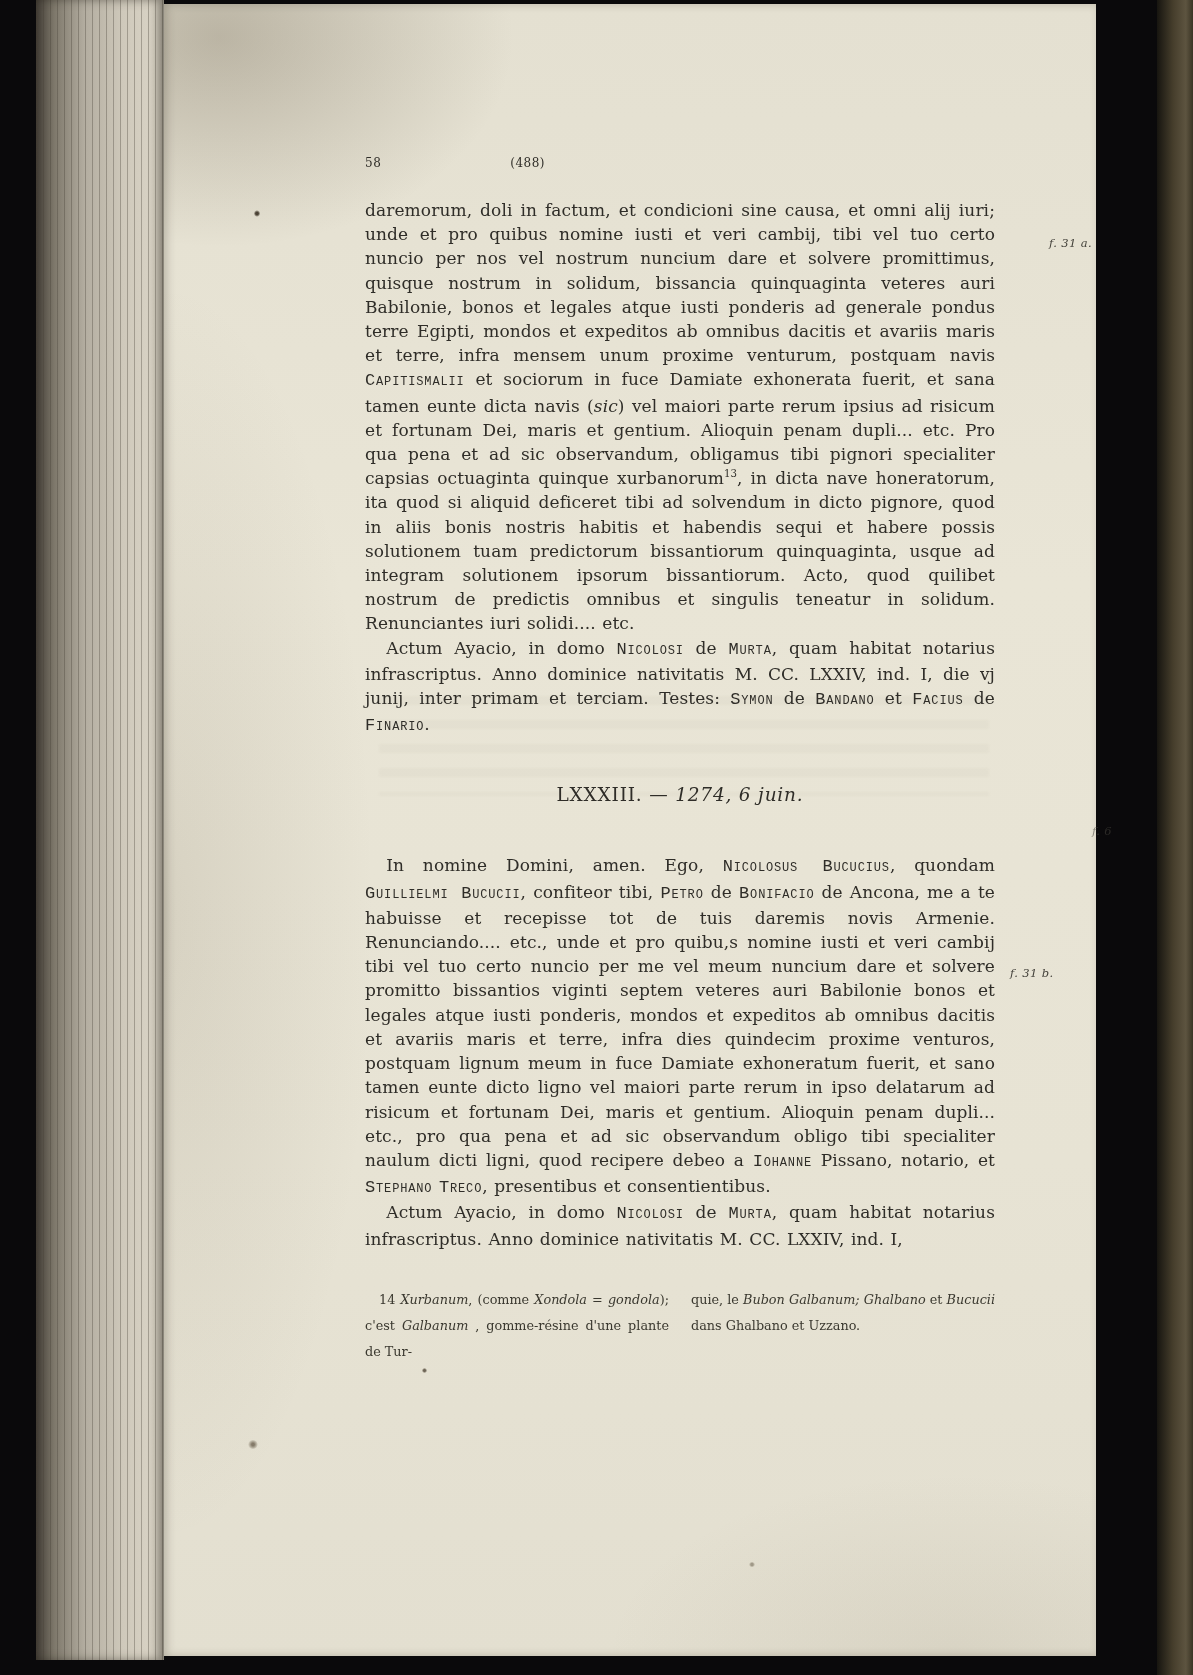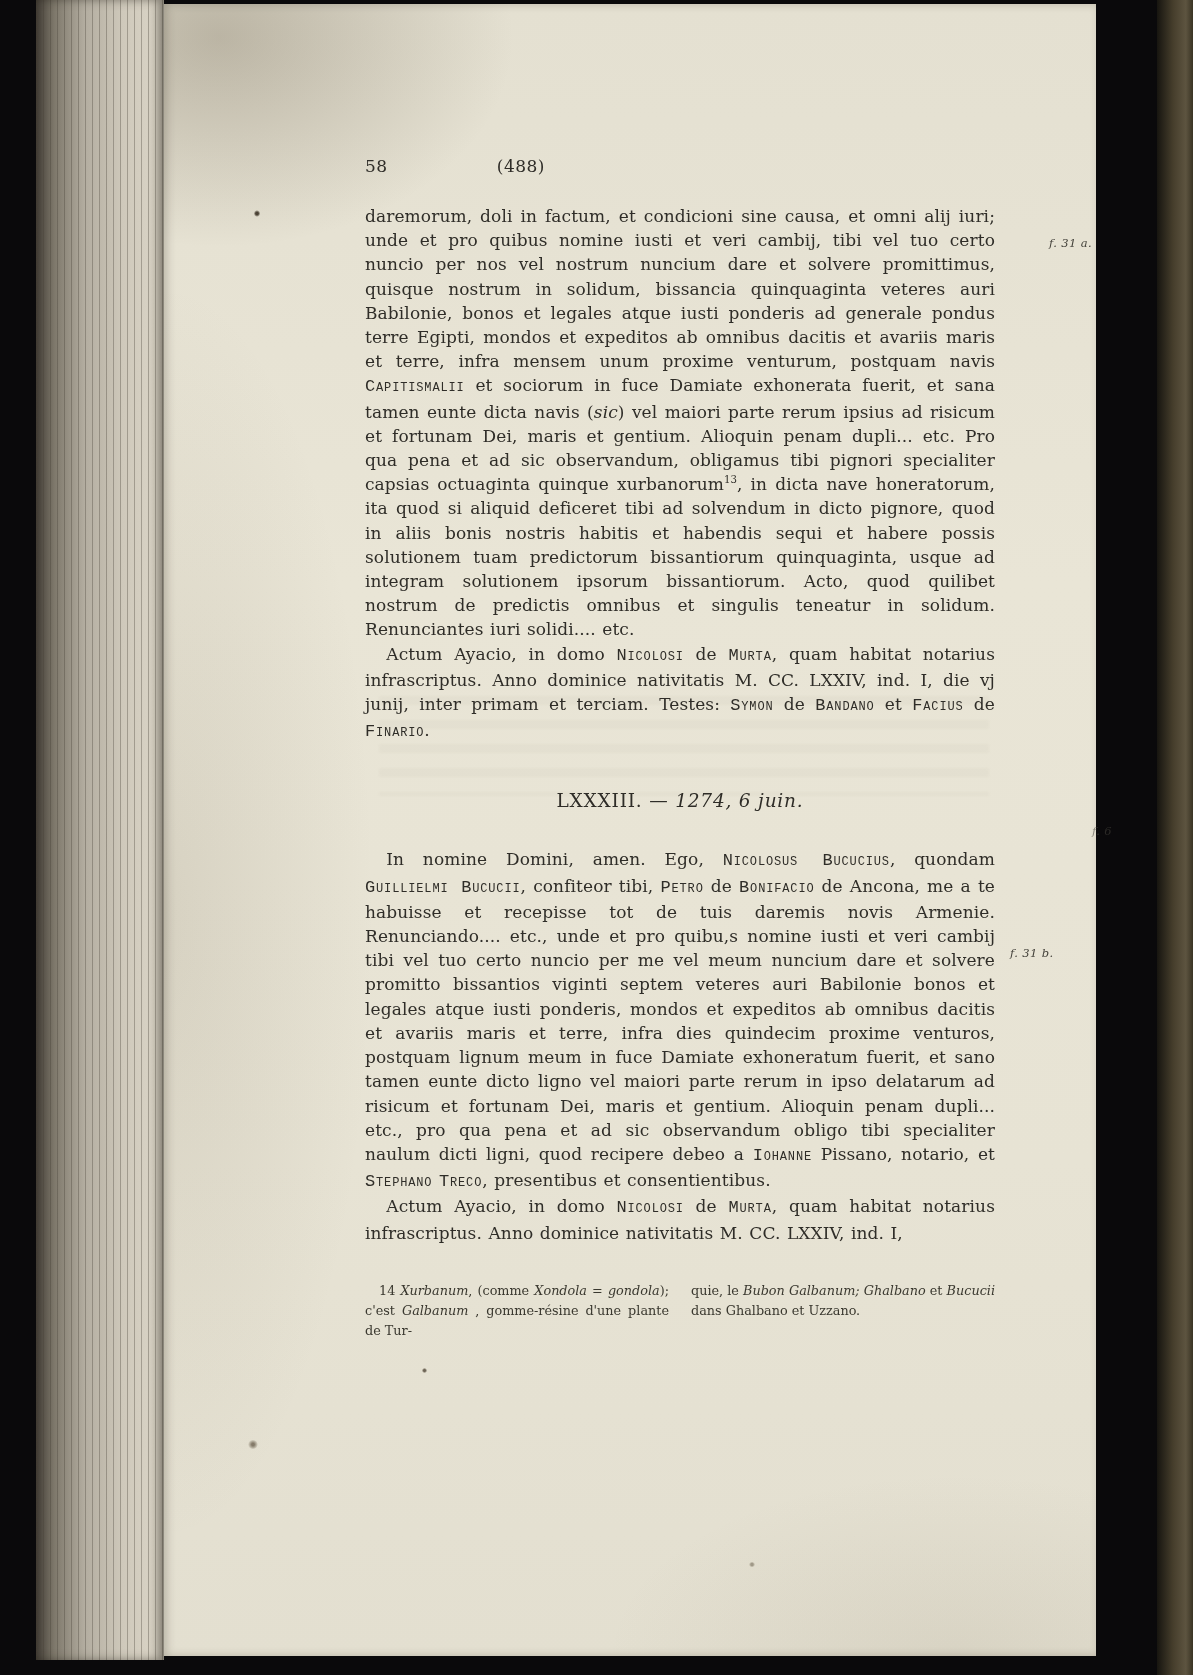--- a/index.html
+++ b/index.html
@@ -40,57 +40,57 @@
   .stain.s2{left:84px;top:1436px;width:10px;height:9px;background:radial-gradient(circle,rgba(92,80,62,0.7) 20%,rgba(92,80,62,0) 75%);}
   .stain.s3{left:258px;top:1364px;width:5px;height:5px;background:radial-gradient(circle,rgba(80,70,55,0.8) 30%,rgba(80,70,55,0) 80%);}
   .stain.s4{left:585px;top:1558px;width:6px;height:5px;background:radial-gradient(circle,rgba(96,86,66,0.5) 30%,rgba(96,86,66,0) 80%);}
 
   .text-block{
     position:absolute;left:201px;top:152px;width:630px;
     color:#2f2d28;
   }
   .page-header{
     display:flex;align-items:baseline;
-    font-size:17px;margin-bottom:28px;
+    font-size:12px;margin-bottom:28px;
   }
   .page-number{width:90px;text-align:left;letter-spacing:.5px;}
   .header-title{flex:1;text-align:center;font-style:italic;letter-spacing:.3px;}
   .folio{width:90px;text-align:right;letter-spacing:.5px;}
 
   .body-par{
     margin:0;
     font-size:17px;line-height:24.2px;
     text-align:justify;
     letter-spacing:.1px;
     word-spacing:.06em;
   }
   .body-par.indent{text-indent:1.25em;}
   .sc{font-variant:small-caps;letter-spacing:.05em;font-family:Liberation Mono, monospace;}
   .it{font-style:italic;}
   .sup{vertical-align:super;font-size:.6em;line-height:0;letter-spacing:0;}
 
   .section-heading{
     text-align:center;
     font-size:18.5px;letter-spacing:.8px;
-    margin:46px 0 36px 0;
+    margin:46px 0 48px 0;
   }
 
   .margin-note{
     position:absolute;
     font-size:11.5px;font-style:italic;color:#45433c;
     white-space:nowrap;letter-spacing:.4px;
   }
   .margin-note.a{left:846px;top:232px;margin-left:39px;}
-  .margin-note.b{left:846px;top:942px;text-align:center;}
+  .margin-note.b{left:846px;top:962px;text-align:center;}
   .margin-note.edge{left:928px;top:820px;opacity:.55;}
 
   .footnote{
     display:flex;gap:22px;
     margin-top:36px;
-    font-size:12.8px;line-height:20px;
+    font-size:12.8px;line-height:26px;
     color:#3a382f;
     text-align:justify;
   }
   .footnote .col{flex:1;}
   .footnote .col.left{text-indent:14px;}
 </style>
 </head>
 <body>
 
 <div class="book-edges"></div>

